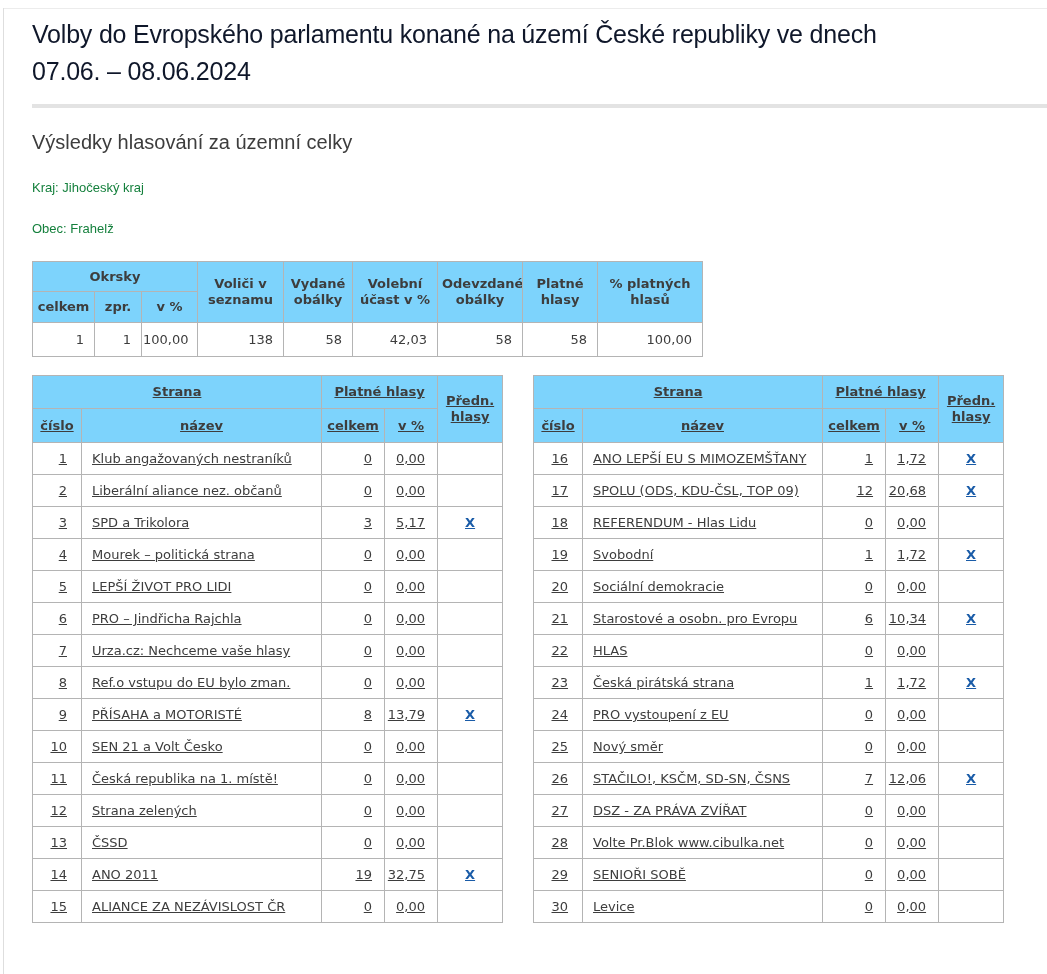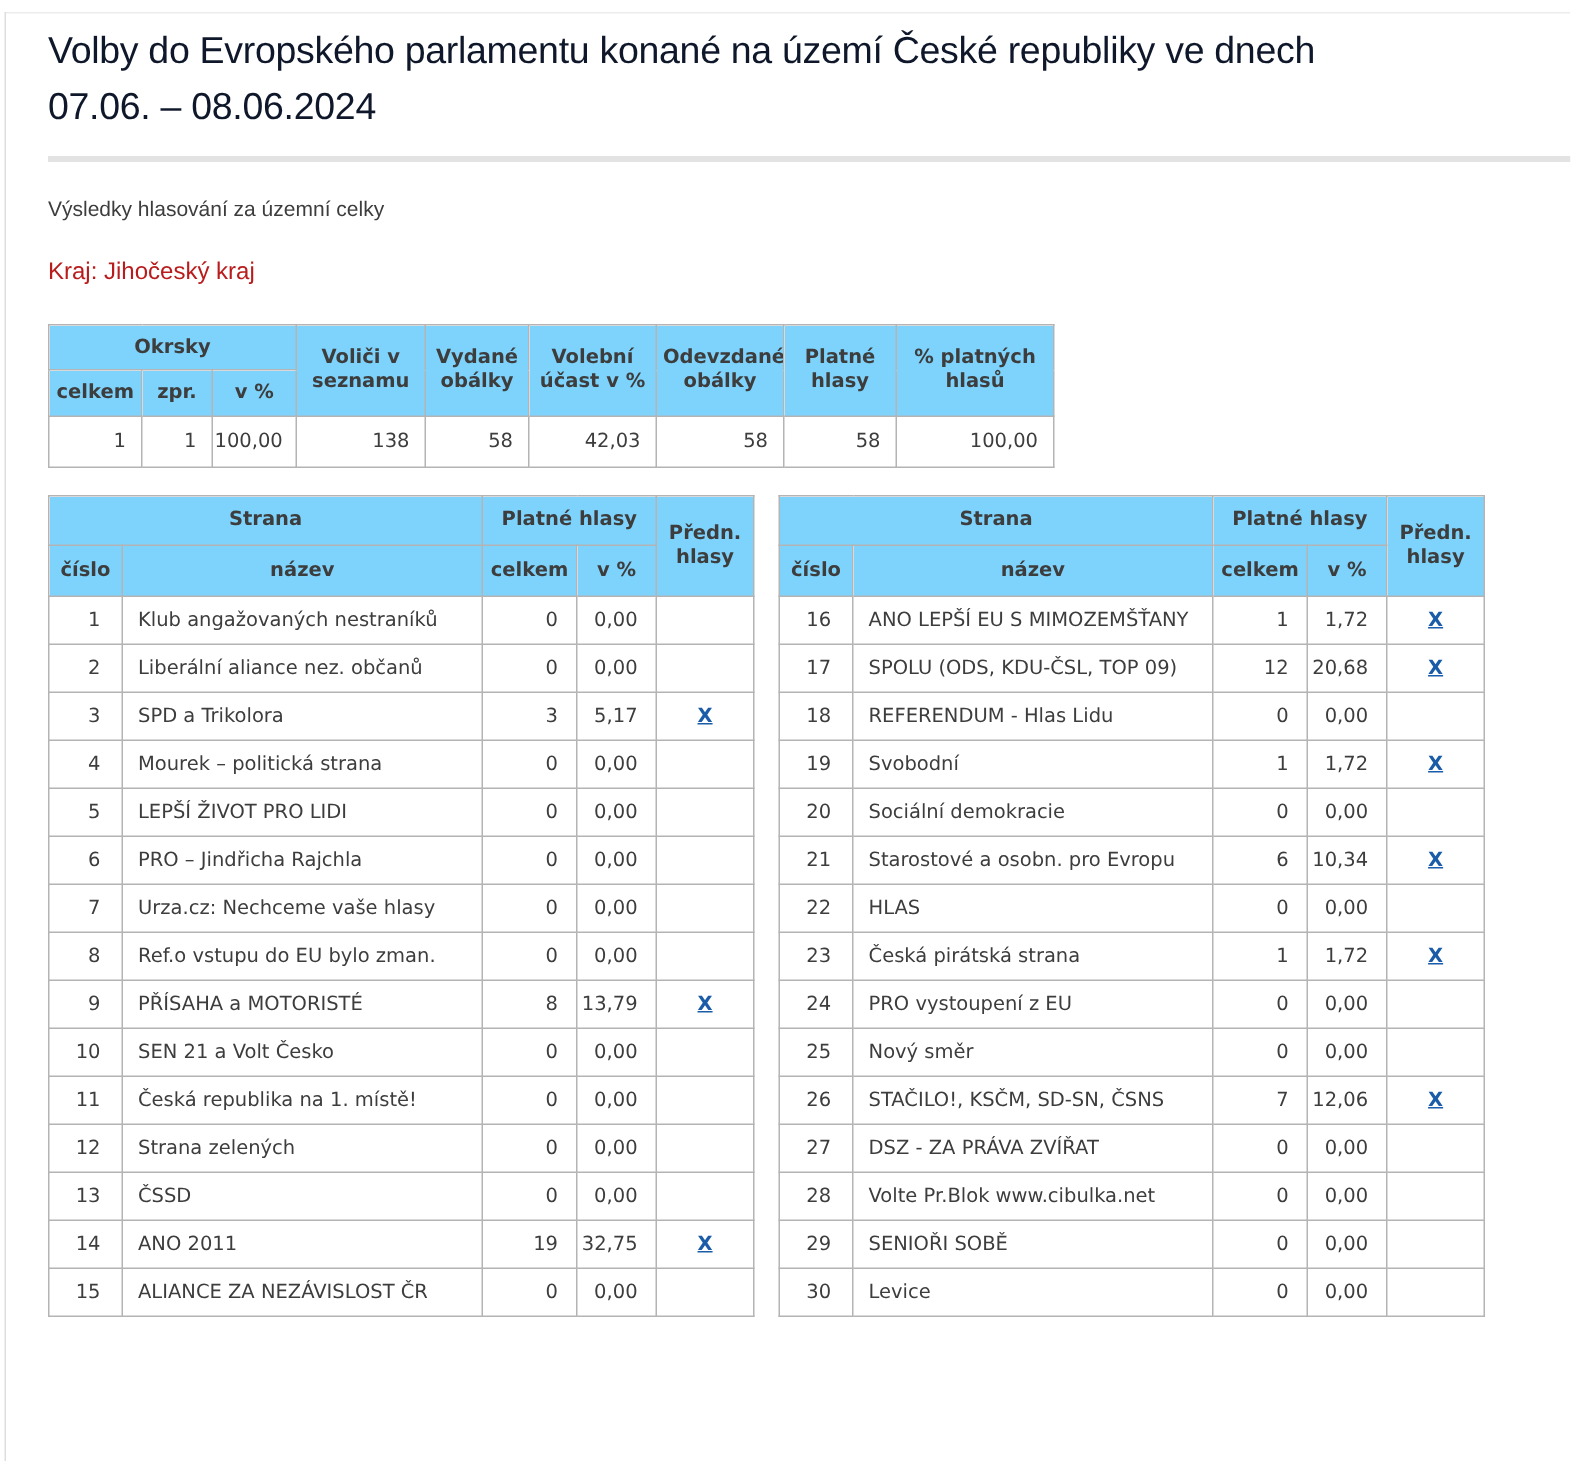--- a/index.html
+++ b/index.html
@@ -25,44 +25,44 @@
     font-size: 25px;
     line-height: 37px;
     margin: 0;
     padding-top: 16px;
   }
   .divider { height: 4px; background: #e3e3e3; margin-top: 14px; }
 
   .section-title {
     font-family: "Liberation Sans", sans-serif;
     font-weight: normal;
-    font-size: 14px;
+    font-size: 20px;
     margin: 23px 0 0 0;
     color: #3d3d3d;
   }
   .geo-label {
     font-family: "Liberation Sans", sans-serif;
-    font-size: 16px;
+    font-size: 13px;
     margin: 26px 0 0 0;
-    color: #b91c1c;
+    color: #15803d;
   }
 
   table { border-collapse: collapse; table-layout: fixed; }
   th, td { border: 1px solid #b4b4b4; font-size: 13px; color: #3d3d3d; overflow: hidden; white-space: nowrap; }
   th { background: #7dd3fc; font-weight: bold; text-align: center; padding: 3px 4px; white-space: normal; line-height: 16px; }
   td { background: #ffffff; }
 
   
   .sum-table { margin-top: 25px; width: 670px; }
   .sum-table th.h1 { height: 30px; }
   .sum-table th.h2 { height: 31px; }
   .sum-table td { height: 34px; text-align: right; padding-right: 10px; }
 
   
-  .party-wrap { display: flex; gap: 16px; margin-top: 18px; }
+  .party-wrap { display: flex; gap: 30px; margin-top: 18px; text-decoration: underline; }
   .party-table { width: 470px; }
   .party-table th.h1 { height: 33px; }
   .party-table th.h2 { height: 34px; }
   .party-table td { height: 32px; }
   .c-num  { text-align: right; padding-right: 14px; }
   .c-name { text-align: left;  padding-left: 10px; }
   .c-tot  { text-align: right; padding-right: 12px; }
   .c-pct  { text-align: right; padding-right: 12px; }
   .c-pref { text-align: center; }
   a.pref-link { color: #1a5ca8; font-weight: bold; text-decoration: underline; }
@@ -78,20 +78,21 @@
   <h1 class="page-title">
     <span>Volby do Evropského parlamentu konané na území České republiky ve dnech</span><br>
     <span>07.06. – 08.06.2024</span>
   </h1>
 
   <div class="divider"></div>
 
   <h2 class="section-title">Výsledky hlasování za územní celky</h2>
 
   <p class="geo-label">Kraj: Jihočeský kraj</p>
+  <p class="geo-label">Obec: Frahelž</p>
 
   <table class="sum-table">
     <colgroup>
       <col style="width:62px">
         <col style="width:47px">
         <col style="width:56px">
       <col style="width:86px">
         <col style="width:69px">
         <col style="width:85px">
       <col style="width:85px">

